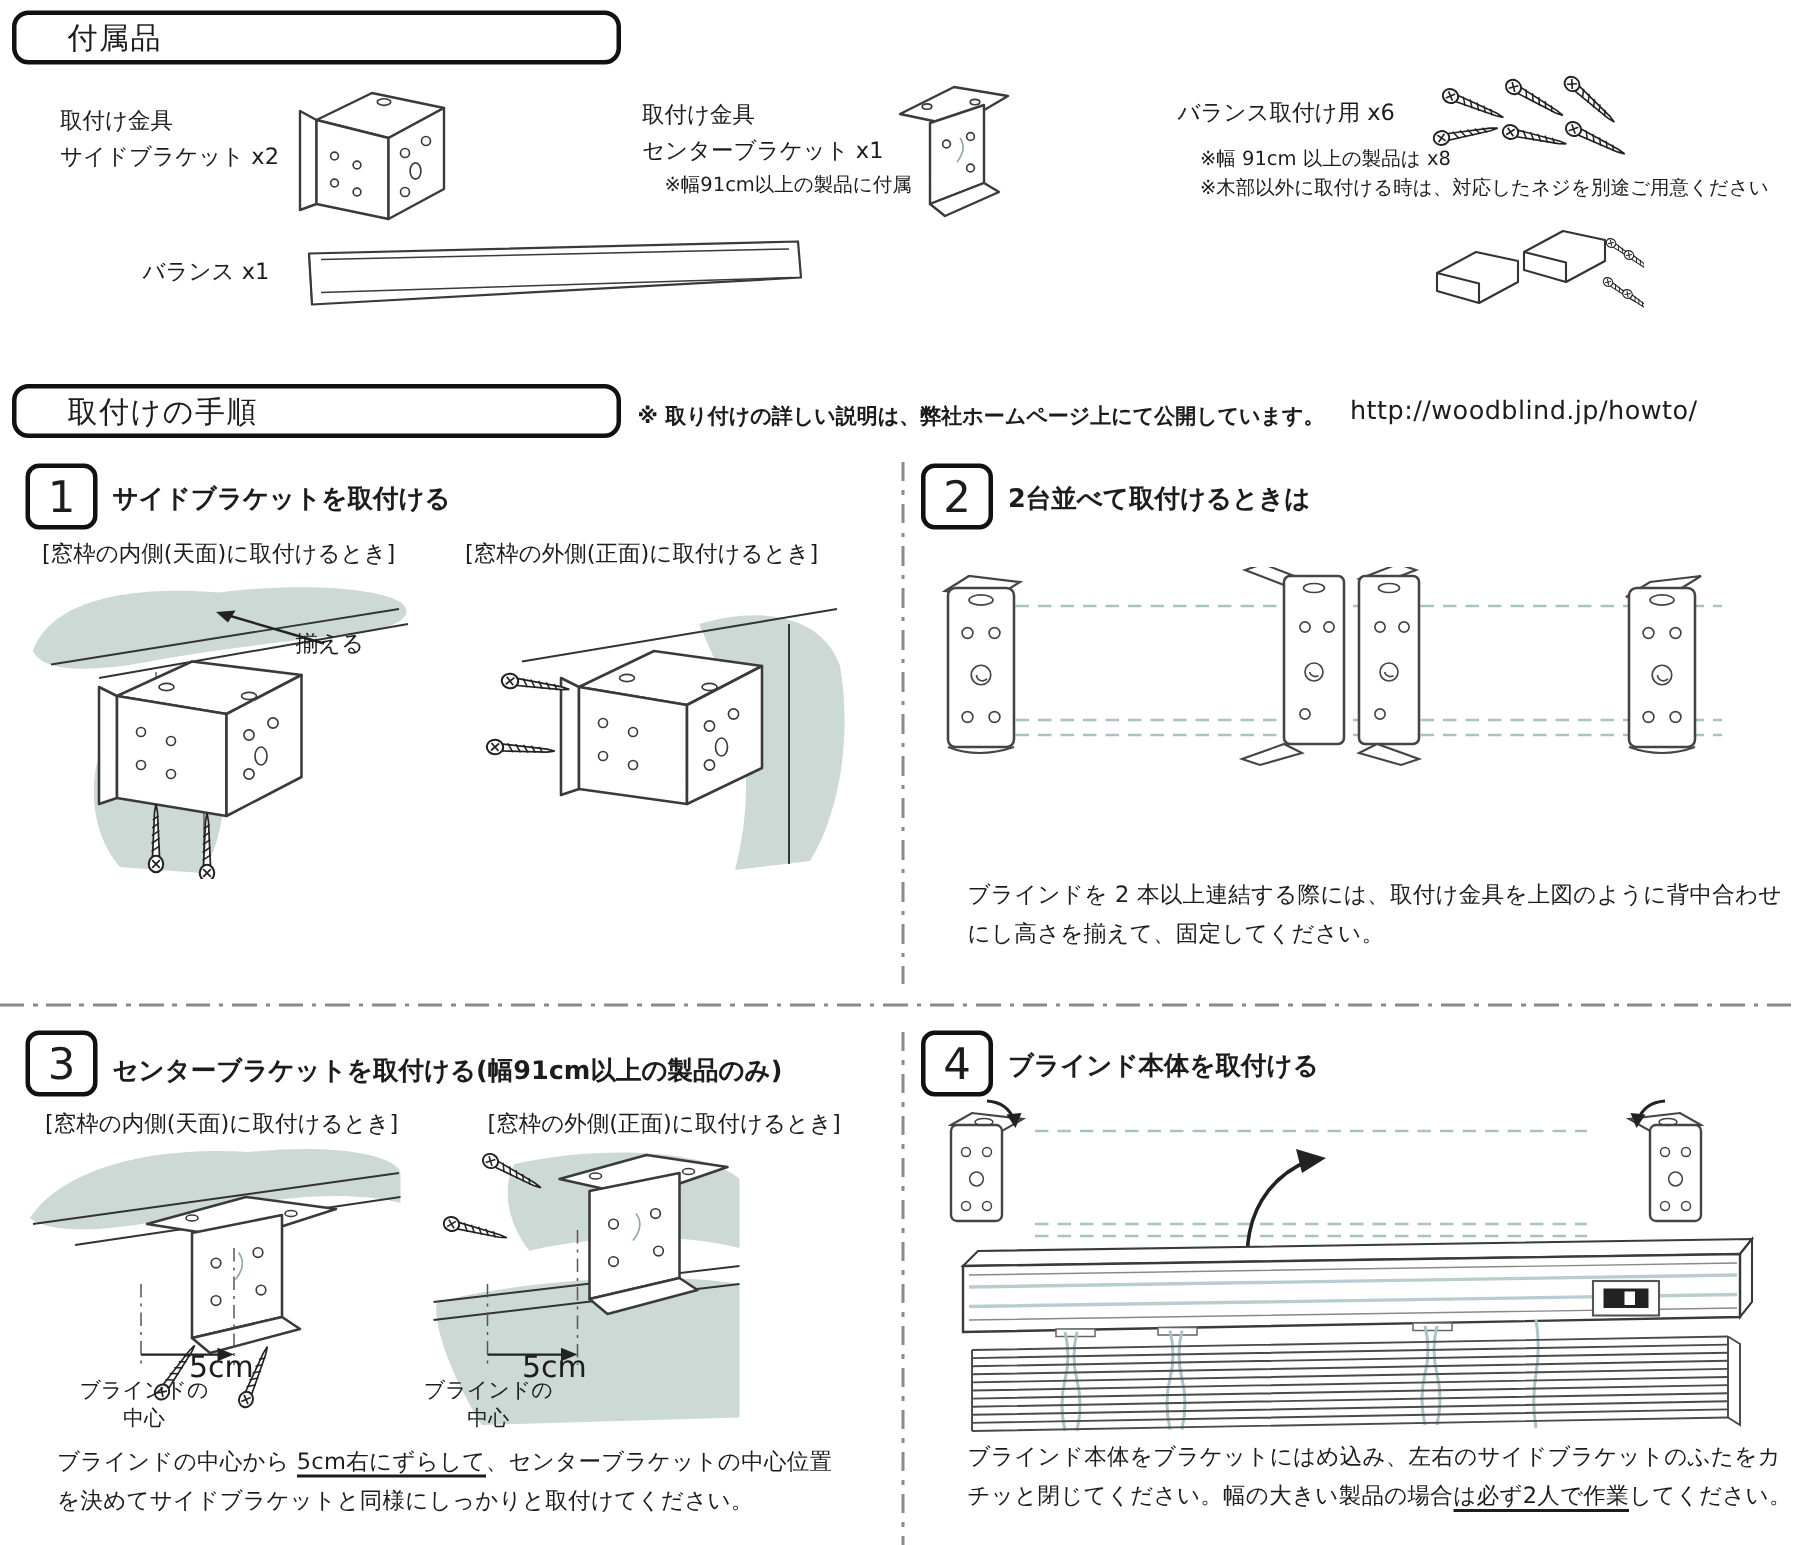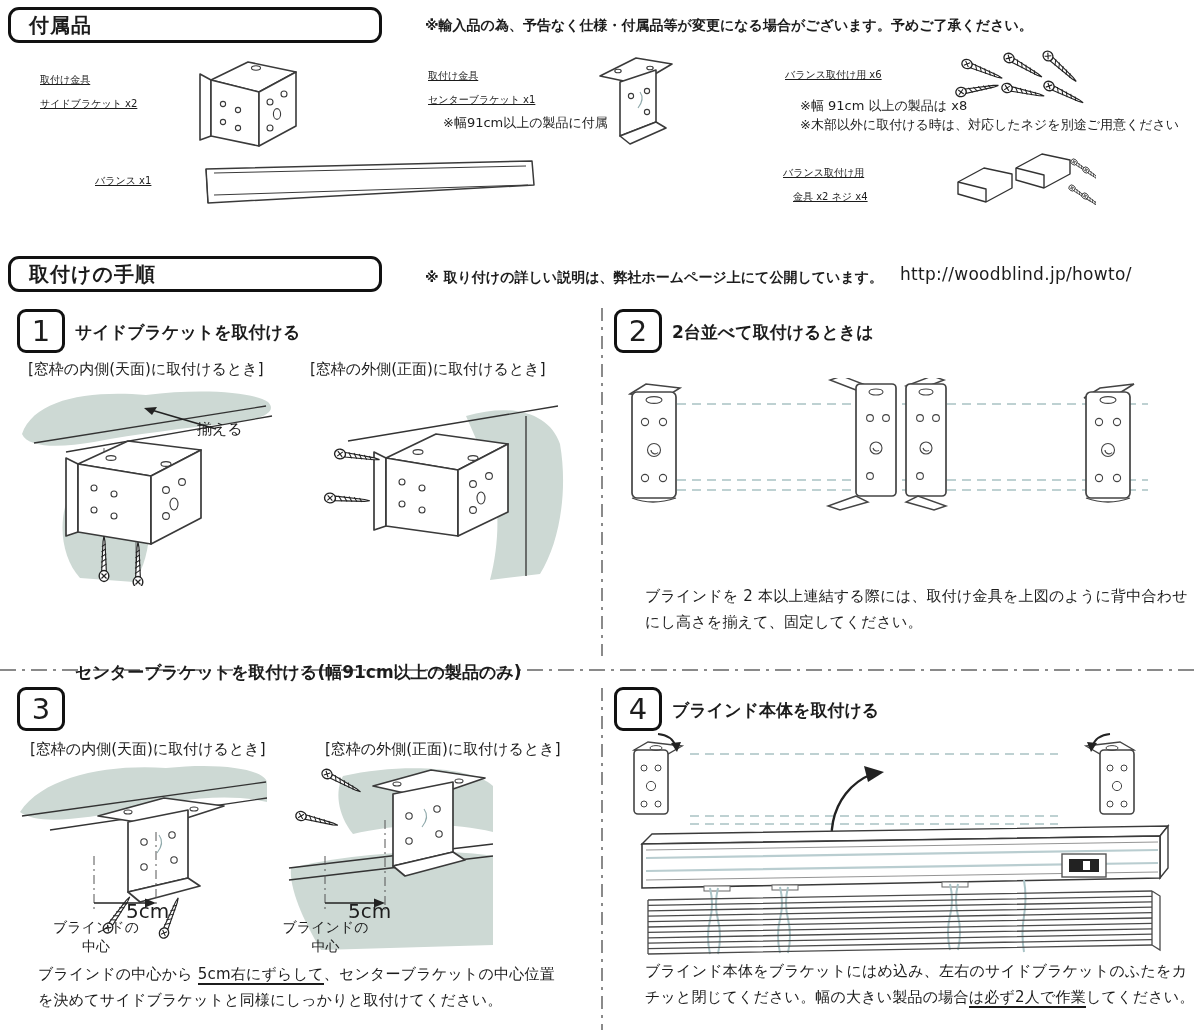--- a/index.html
+++ b/index.html
@@ -1,26 +1,26 @@
 <!DOCTYPE html>
 <html><head>
 <meta charset="utf-8">
 <style>
   html,body{margin:0;padding:0;background:#fff;}
   .page{position:relative;width:1200px;height:1030px;background:#fff;overflow:hidden;
         font-family:"DejaVu Sans","Liberation Sans",sans-serif;color:#1c1c1c;}
   .abs{position:absolute;}
   .hdrbox{border:3px solid #111;border-radius:11px;height:30px;display:flex;align-items:center;
-          padding:0 18px;font-size:20px;font-weight:bold;letter-spacing:1px;background:#fff;}
+          padding:0 34px;font-size:20px;font-weight:normal;letter-spacing:1px;background:#fff;}
   .numbox{border:3px solid #111;border-radius:9px;width:42px;height:38px;display:flex;
           align-items:center;justify-content:center;font-size:29px;font-weight:500;background:#fff;}
   .steptitle{font-size:17px;font-weight:600;white-space:nowrap;}
   .sub{font-size:15px;font-weight:500;white-space:nowrap;}
   .body{font-size:15px;line-height:26px;letter-spacing:.2px;}
-  .lbl{font-size:10px;line-height:24px;font-weight:500;text-decoration:underline;}
+  .lbl{font-size:15px;line-height:24px;font-weight:500;}
   .note{font-size:13px;font-weight:500;white-space:nowrap;}
   .topnote{font-size:14px;font-weight:bold;white-space:nowrap;}
   .url{font-size:17px;font-weight:500;white-space:nowrap;letter-spacing:.3px;}
   .u{border-bottom:2px solid #1c1c1c;}
   .anno{font-size:15px;font-weight:500;white-space:nowrap;text-align:right;}
   .dim{font-size:20px;font-weight:500;white-space:nowrap;}
   .ctrlbl{font-size:14px;line-height:19px;font-weight:500;text-align:center;}
   .dashv{width:2px;background:repeating-linear-gradient(to bottom,#8a8a8a 0 13px,transparent 13px 19px,#8a8a8a 19px 22px,transparent 22px 28px);}
   .dashh{height:2px;background:repeating-linear-gradient(to right,#8a8a8a 0 16px,transparent 16px 22px,#8a8a8a 22px 25px,transparent 25px 31px);}
   svg{display:block;}
@@ -38,21 +38,20 @@
         <ellipse cx="0" cy="0" rx="5.2" ry="4.6" fill="#fff" stroke="#222" stroke-width="1.3"></ellipse>
         <path d="M-2.4,-2.4 L2.4,2.4 M-2.4,2.4 L2.4,-2.4" stroke="#222" stroke-width="1.1" fill="none"></path>
       </g>
     </defs>
   </svg>
 
   <div class="abs hdrbox" style="left:8px;top:7px;width:332px;">
     <span>付属品</span>
   </div>
 
-  <div class="abs topnote" style="left:425px;top:17px;">※輸入品の為、予告なく仕様・付属品等が変更になる場合がございます。予めご了承ください。</div>
 
   <div class="abs lbl" style="left:40px;top:68px;">
     <span style="display:block">取付け金具</span>
     <span style="display:block">サイドブラケット x2</span>
   </div>
   <svg class="abs" style="left:196px;top:52px;" width="105" height="98" viewBox="0 0 105 98">
     <g fill="#fff" stroke="#3a3a3a" stroke-width="1.6" stroke-linejoin="round">
       <polygon points="4,22 15,28 15,84 4,88"></polygon>
       <polygon points="15,28 52,10 100,20 63,40"></polygon>
       <polygon points="15,28 63,40 63,94 15,84"></polygon>
@@ -115,24 +114,20 @@
   </svg>
   <div class="abs note" style="left:800px;top:97px;">※幅 91cm 以上の製品は x8</div>
   <div class="abs note" style="left:800px;top:116px;">※木部以外に取付ける時は、対応したネジを別途ご用意ください</div>
 
   <div class="abs lbl" style="left:95px;top:169px;">バランス x1</div>
   <svg class="abs" style="left:200px;top:157px;" width="340" height="52" viewBox="0 0 340 52">
     <polygon points="6,12 332,4 334,28 8,46" fill="#fff" stroke="#3a3a3a" stroke-width="1.5" stroke-linejoin="round"></polygon>
     <path d="M14,16 L326,9 M14,38 L328,28 M6,12 L8,46" fill="none" stroke="#3a3a3a" stroke-width="1"></path>
   </svg>
 
-  <div class="abs lbl" style="left:783px;top:161px;">
-    <span style="display:block">バランス取付け用</span>
-    <span style="display:block;padding-left:10px">金具 x2 ネジ x4</span>
-  </div>
   <svg class="abs" style="left:956px;top:148px;" width="140" height="72" viewBox="0 0 140 72">
     <g fill="#fff" stroke="#333" stroke-width="1.4" stroke-linejoin="round">
       <path d="M2,34 L28,20 L56,26 L56,40 L30,54 L2,46 Z"></path>
       <path d="M2,34 L30,41 L30,54" fill="none"></path>
       <path d="M60,20 L86,6 L114,12 L114,26 L88,40 L60,32 Z"></path>
       <path d="M60,20 L88,27 L88,40" fill="none"></path>
     </g>
     <g transform="translate(118,14) rotate(35) scale(0.62)">
         <use href="#scr"></use>
       </g>
@@ -288,21 +283,21 @@
       </g>
       <path d="M468,120 q22,8 44,0" fill="none" stroke="#444" stroke-width="1.3"></path>
     </g>
   </svg>
 
   <div class="abs body" style="left:645px;top:583px;width:550px;">ブラインドを 2 本以上連結する際には、取付け金具を上図のように背中合わせにし高さを揃えて、固定してください。</div>
 
   <div class="abs numbox" style="left:17px;top:687px;">
     <span>3</span>
   </div>
-  <div class="abs steptitle" style="left:75px;top:661px;">センターブラケットを取付ける(幅91cm以上の製品のみ)</div>
+  <div class="abs steptitle" style="left:75px;top:702px;">センターブラケットを取付ける(幅91cm以上の製品のみ)</div>
   <div class="abs sub" style="left:30px;top:740px;">[窓枠の内側(天面)に取付けるとき]</div>
   <div class="abs sub" style="left:325px;top:740px;">[窓枠の外側(正面)に取付けるとき]</div>
 
   <svg class="abs" style="left:16px;top:760px;" width="255" height="200" viewBox="0 0 255 200">
     <path d="M4,52 C28,16 92,4 150,8 C208,2 248,10 251,22 L251,42 C210,32 158,40 112,50 C72,58 22,66 4,52 Z" fill="#cdd9d4"></path>
     <path d="M6,56 L250,22 M34,70 L251,38" stroke="#333" stroke-width="1.3" fill="none"></path>
     <g fill="#fff" stroke="#3a3a3a" stroke-width="1.7" stroke-linejoin="round">
       <polygon points="82,56 148,38 208,46 146,66"></polygon>
       <polygon points="112,62 172,50 172,118 112,132"></polygon>
       <polygon points="112,132 172,118 184,126 124,142"></polygon>

